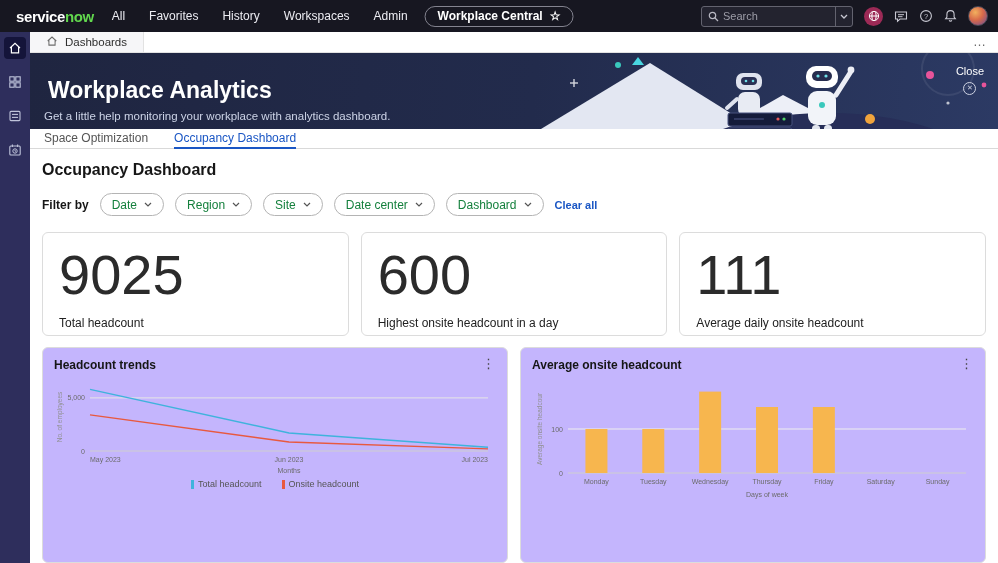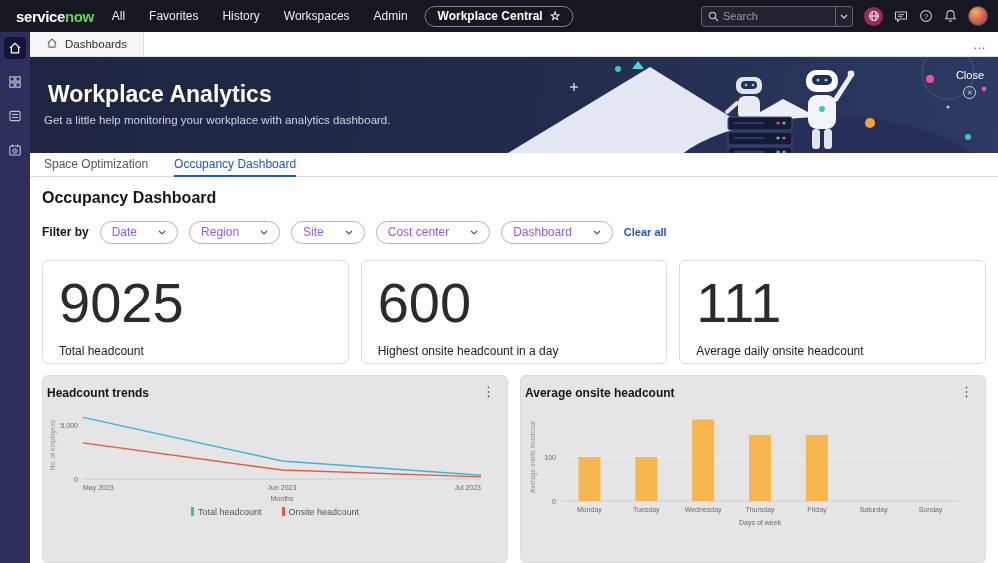--- a/index.html
+++ b/index.html
@@ -86,36 +86,36 @@
   
   .subtabs { display: flex; gap: 26px; padding: 0 14px; border-bottom: 1px solid #d9d9d9; height: 26px; font-size: 12px; color: #555; }
   .subtab { display: flex; align-items: center; border-bottom: 2px solid transparent; margin-bottom: -1px; cursor: default; }
   .subtab.active { color: #1a56c4; border-bottom-color: #1a56c4; }
   
   .content { flex: 1; padding: 8px 12px 0; }
   .page-title { font-size: 16px; font-weight: 700; color: #161616; margin: 4px 0 14px 0; }
   .filter-row { display: flex; align-items: center; gap: 11px; margin-bottom: 16px; }
   .filter-label { font-size: 12px; font-weight: 700; color: #161616; }
   .pill {
-    display: flex; align-items: center; gap: 21px; height: 23px; padding: 0 11px;
+    display: flex; align-items: center; gap: 7px; height: 23px; padding: 0 11px;
     border: 1px solid #b4b4b4; border-radius: 12px; background: #fff;
-    font-size: 12px; color: #8b5cf6; cursor: default;
+    font-size: 12px; color: #15803d; cursor: default;
   }
   .clear-all { font-size: 11px; font-weight: 700; color: #1a56c4; cursor: default; }
   .kpi-row { display: flex; gap: 12px; margin-bottom: 11px; }
   .kpi-card {
     flex: 1; height: 104px; border: 1px solid #dcdcdc; border-radius: 6px;
     padding: 10px 16px; background: #fff;
   }
   .kpi-value { font-size: 56px; font-weight: 400; color: #2b2b2b; line-height: 1.15; }
   .kpi-label { font-size: 12px; color: #222; margin-top: 9px; }
   .charts-row { display: flex; gap: 12px; }
   .chart-card {
-    flex: 1; min-width: 0; height: 188px; border: 1px solid #dcdcdc; border-radius: 6px;
-    padding: 10px 4px; background: #e5e5e5; position: relative;
+    flex: 1; min-width: 0; height: 216px; border: 1px solid #dcdcdc; border-radius: 6px;
+    padding: 10px 11px; background: #c4b5fd; position: relative;
   }
   .chart-title { font-size: 12px; font-weight: 700; color: #161616; }
   .kebab { position: absolute; right: 12px; top: 8px; font-size: 13px; color: #444; cursor: default; }
   .chart-svg { display: block; margin-top: 5px; }
   .legend { display: flex; justify-content: center; gap: 20px; font-size: 9px; color: #555; margin-top: 2px; }
   .legend-item { display: flex; align-items: center; gap: 4px; }
   .legend-marker { width: 3px; height: 9px; display: inline-block; }
 </style>
 </head>
 <body>
@@ -312,21 +312,21 @@
               <polyline points="1,1 4,4 7,1" fill="none" stroke="#555" stroke-width="1.2"></polyline>
             </svg>
         </span>
         <span class="pill">
           <span>Site</span>
           <svg width="8" height="5" viewBox="0 0 8 5">
               <polyline points="1,1 4,4 7,1" fill="none" stroke="#555" stroke-width="1.2"></polyline>
             </svg>
         </span>
         <span class="pill">
-          <span>Cost center</span>
+          <span>Date center</span>
           <svg width="8" height="5" viewBox="0 0 8 5">
               <polyline points="1,1 4,4 7,1" fill="none" stroke="#555" stroke-width="1.2"></polyline>
             </svg>
         </span>
         <span class="pill">
           <span>Dashboard</span>
           <svg width="8" height="5" viewBox="0 0 8 5">
               <polyline points="1,1 4,4 7,1" fill="none" stroke="#555" stroke-width="1.2"></polyline>
             </svg>
         </span>

